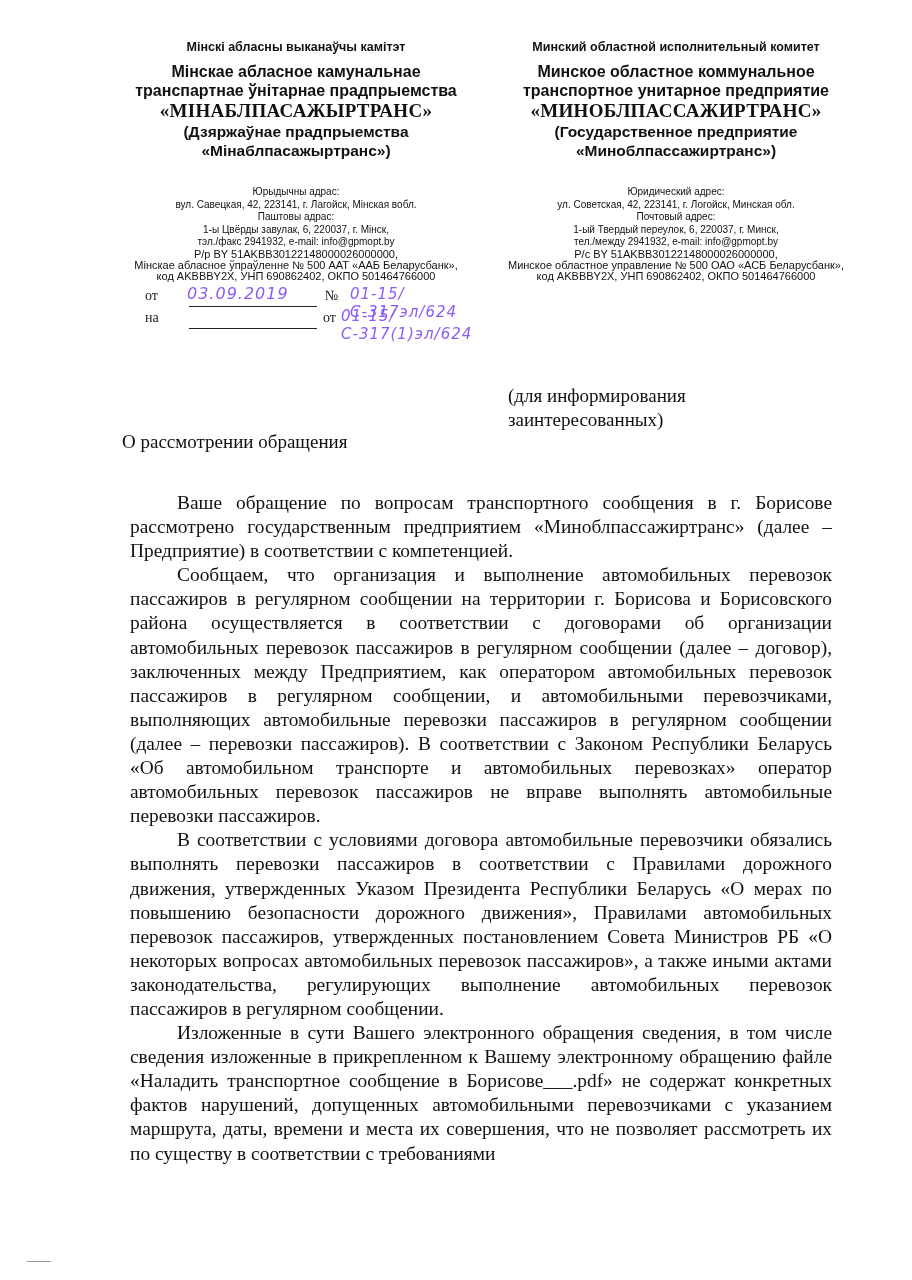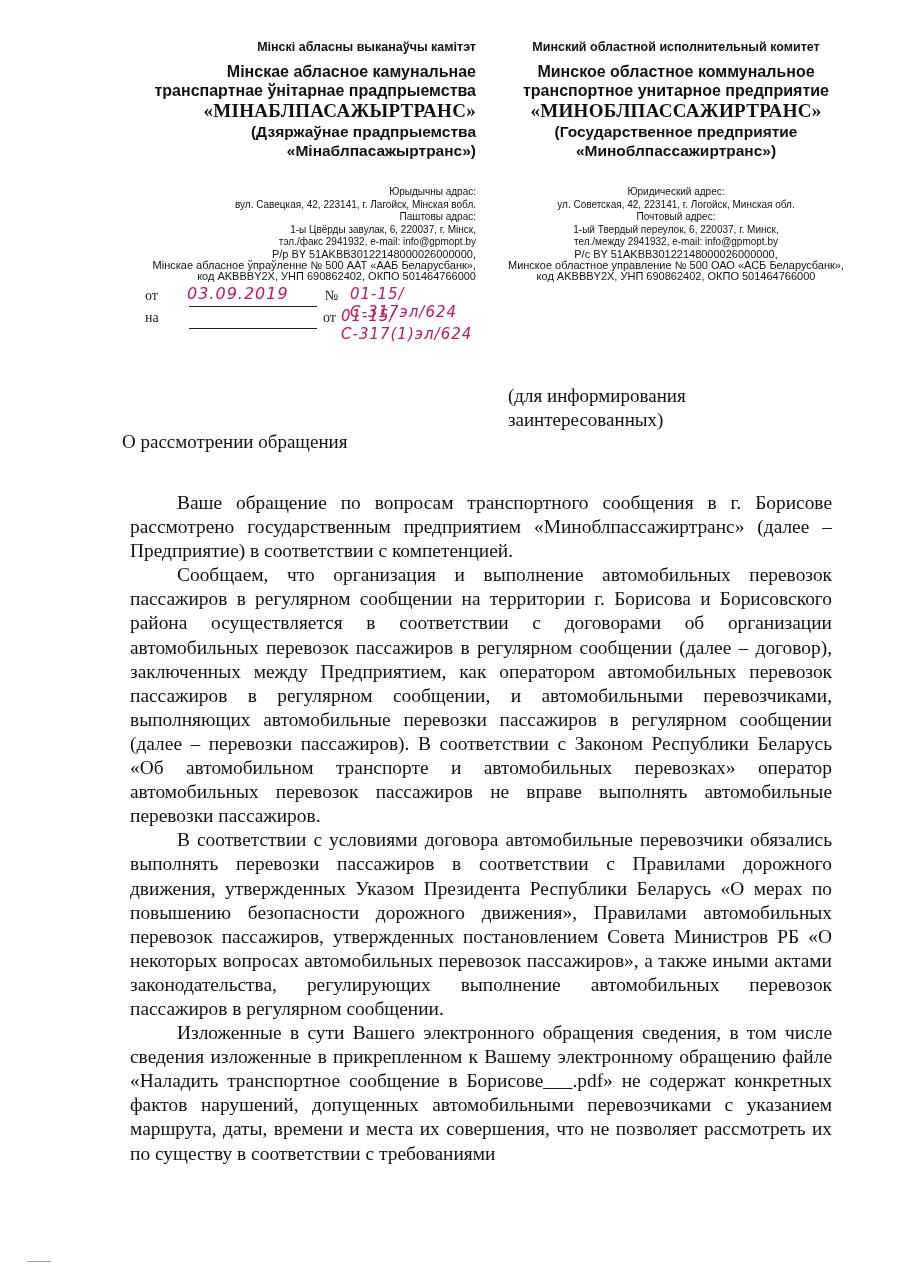--- a/index.html
+++ b/index.html
@@ -1,33 +1,33 @@
 <!DOCTYPE html>
 <html><head>
 <meta charset="utf-8">
 <style>
   html, body { margin: 0; padding: 0; background: #ffffff; }
   body { width: 912px; height: 1280px; position: relative; overflow: hidden; color: #111; }
   .sans { font-family: "Liberation Sans", "DejaVu Sans", sans-serif; }
 
   .hdr-col { position: absolute; top: 40px; width: 360px; text-align: center; }
-  .hdr-left { left: 116px; text-align: right; }
+  .hdr-left { left: 116px; }
   .hdr-right { left: 496px; }
   .h-committee { font-size: 12.5px; font-weight: bold; margin-bottom: 8px; }
   .h-org { font-size: 16px; font-weight: bold; line-height: 19px; }
   .h-brand { font-family: "Liberation Serif", "DejaVu Serif", serif; font-size: 19px; font-weight: bold; line-height: 22px; letter-spacing: 0.3px; }
   .h-state { font-size: 15.5px; font-weight: bold; line-height: 19px; }
   .h-addr { font-size: 10px; line-height: 12.5px; margin-top: 26px; }
   .h-addr .small { font-size: 11px; line-height: 11px; }
 
   .reg { position: absolute; left: 145px; top: 288px; font-family: "Liberation Serif", serif; font-size: 14px; color: #222; }
   .reg-row { position: relative; height: 22px; }
   .reg-label { position: absolute; left: 0; }
   .reg-line { position: absolute; left: 44px; width: 128px; border-bottom: 1px solid #222; height: 18px; }
-  .reg-hand { position: absolute; font-family: "DejaVu Sans", sans-serif; font-style: italic; font-size: 16px; letter-spacing: 1px; color: #be185d; }
+  .reg-hand { position: absolute; font-family: "DejaVu Sans", sans-serif; font-style: italic; font-size: 16px; letter-spacing: 1px; color: #8b5cf6; }
   .reg-no-label { position: absolute; left: 180px; }
 
   .addressee { position: absolute; left: 508px; top: 384px; font-family: "Liberation Serif", serif; font-size: 19px; line-height: 24px; }
   .subject { position: absolute; left: 122px; top: 431px; font-family: "Liberation Serif", serif; font-size: 19px; }
 
   .body { position: absolute; left: 130px; top: 491px; width: 702px; font-family: "Liberation Serif", serif; font-size: 19.4px; line-height: 24.1px; text-align: justify; }
   .body p { margin: 0; text-indent: 47px; }
 
   .footer-mark { position: absolute; left: 27px; top: 1261px; width: 24px; height: 1px; background: #999; }
 </style>

